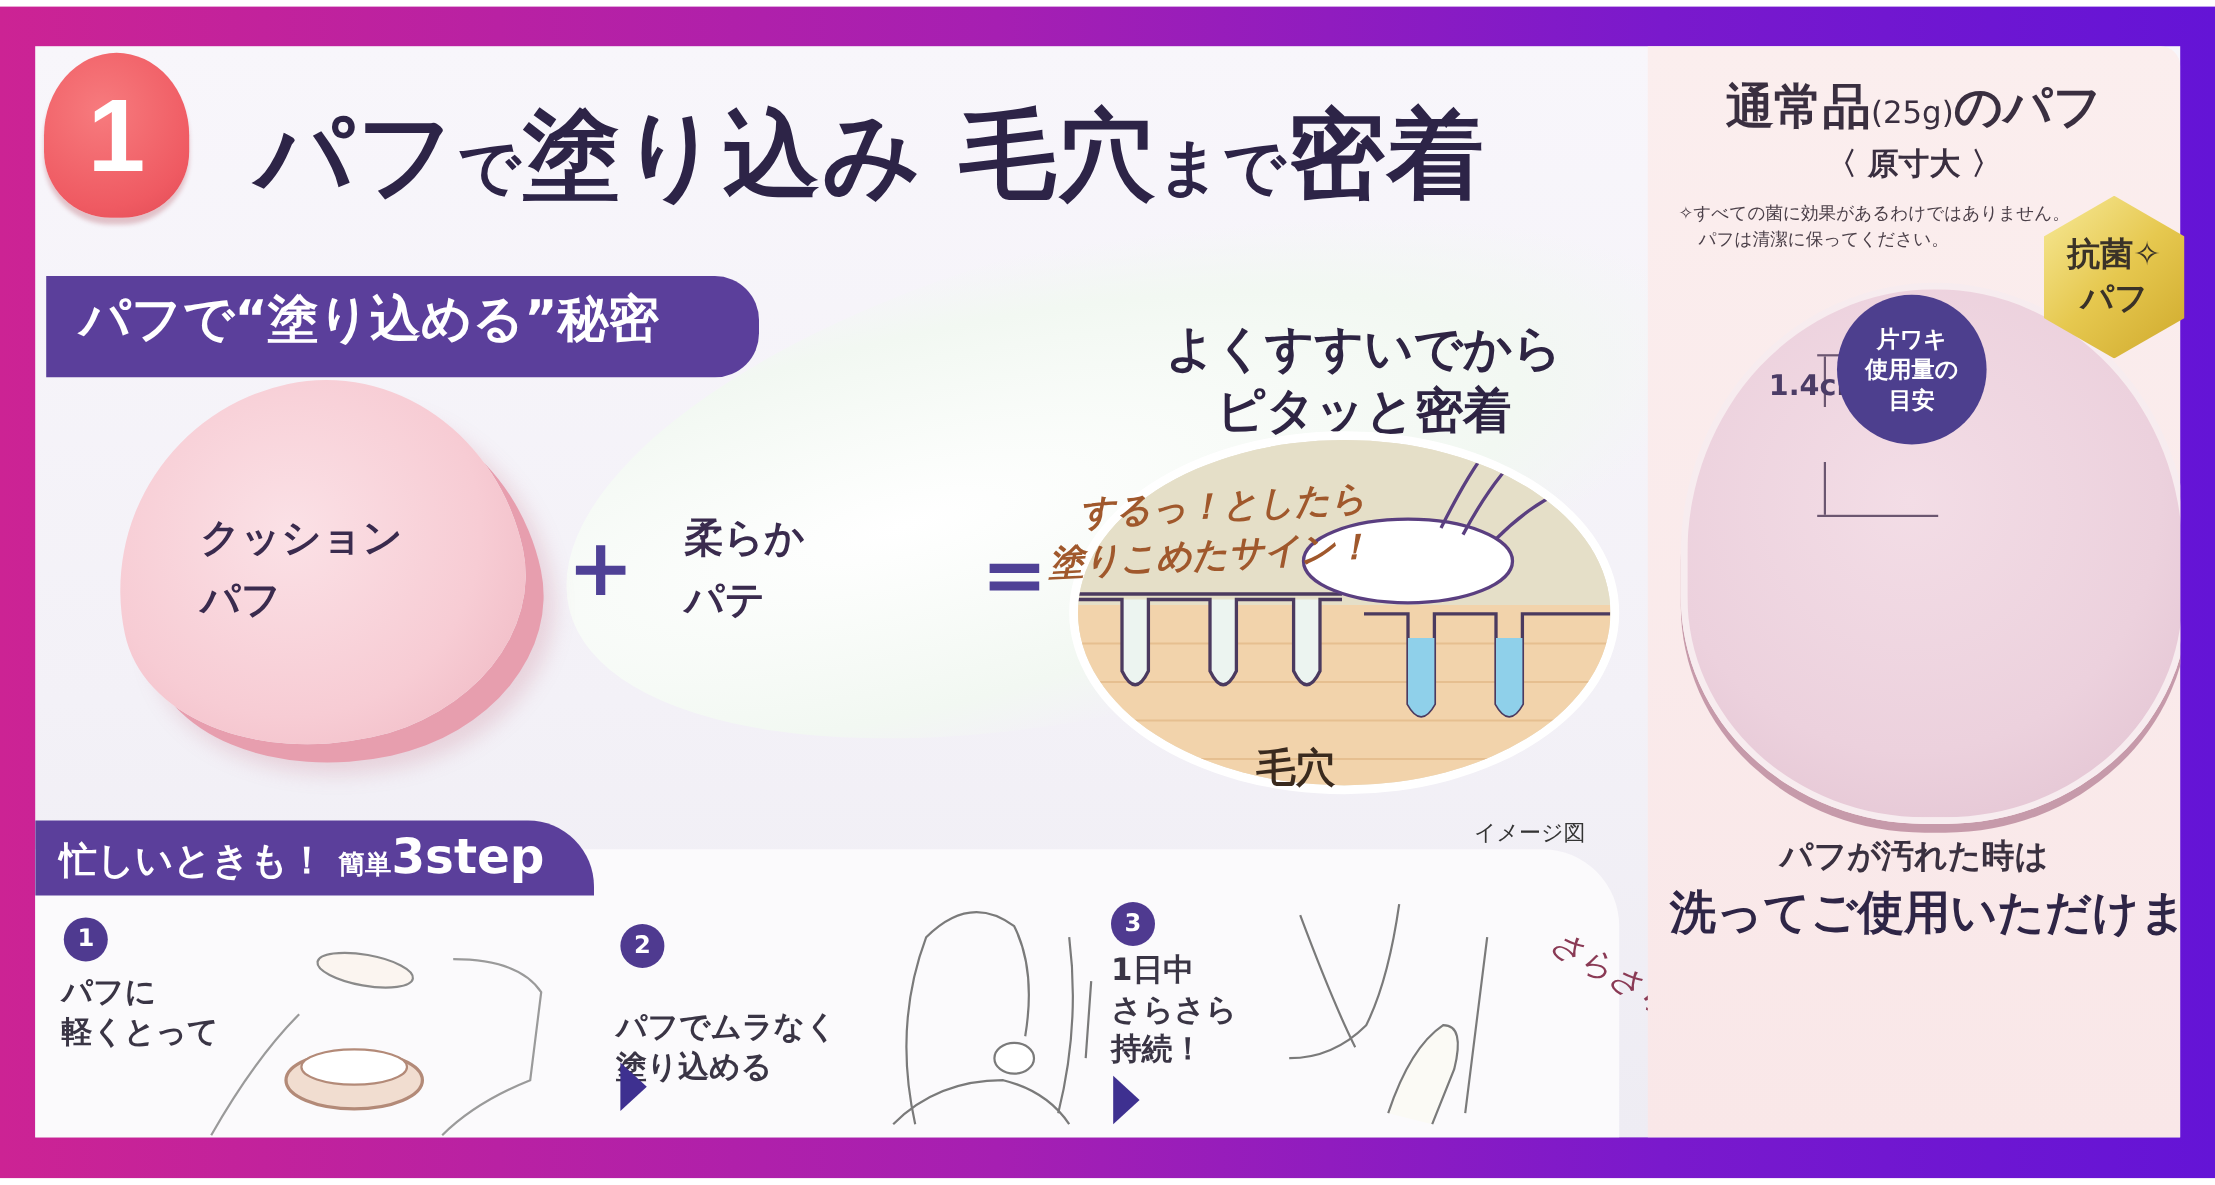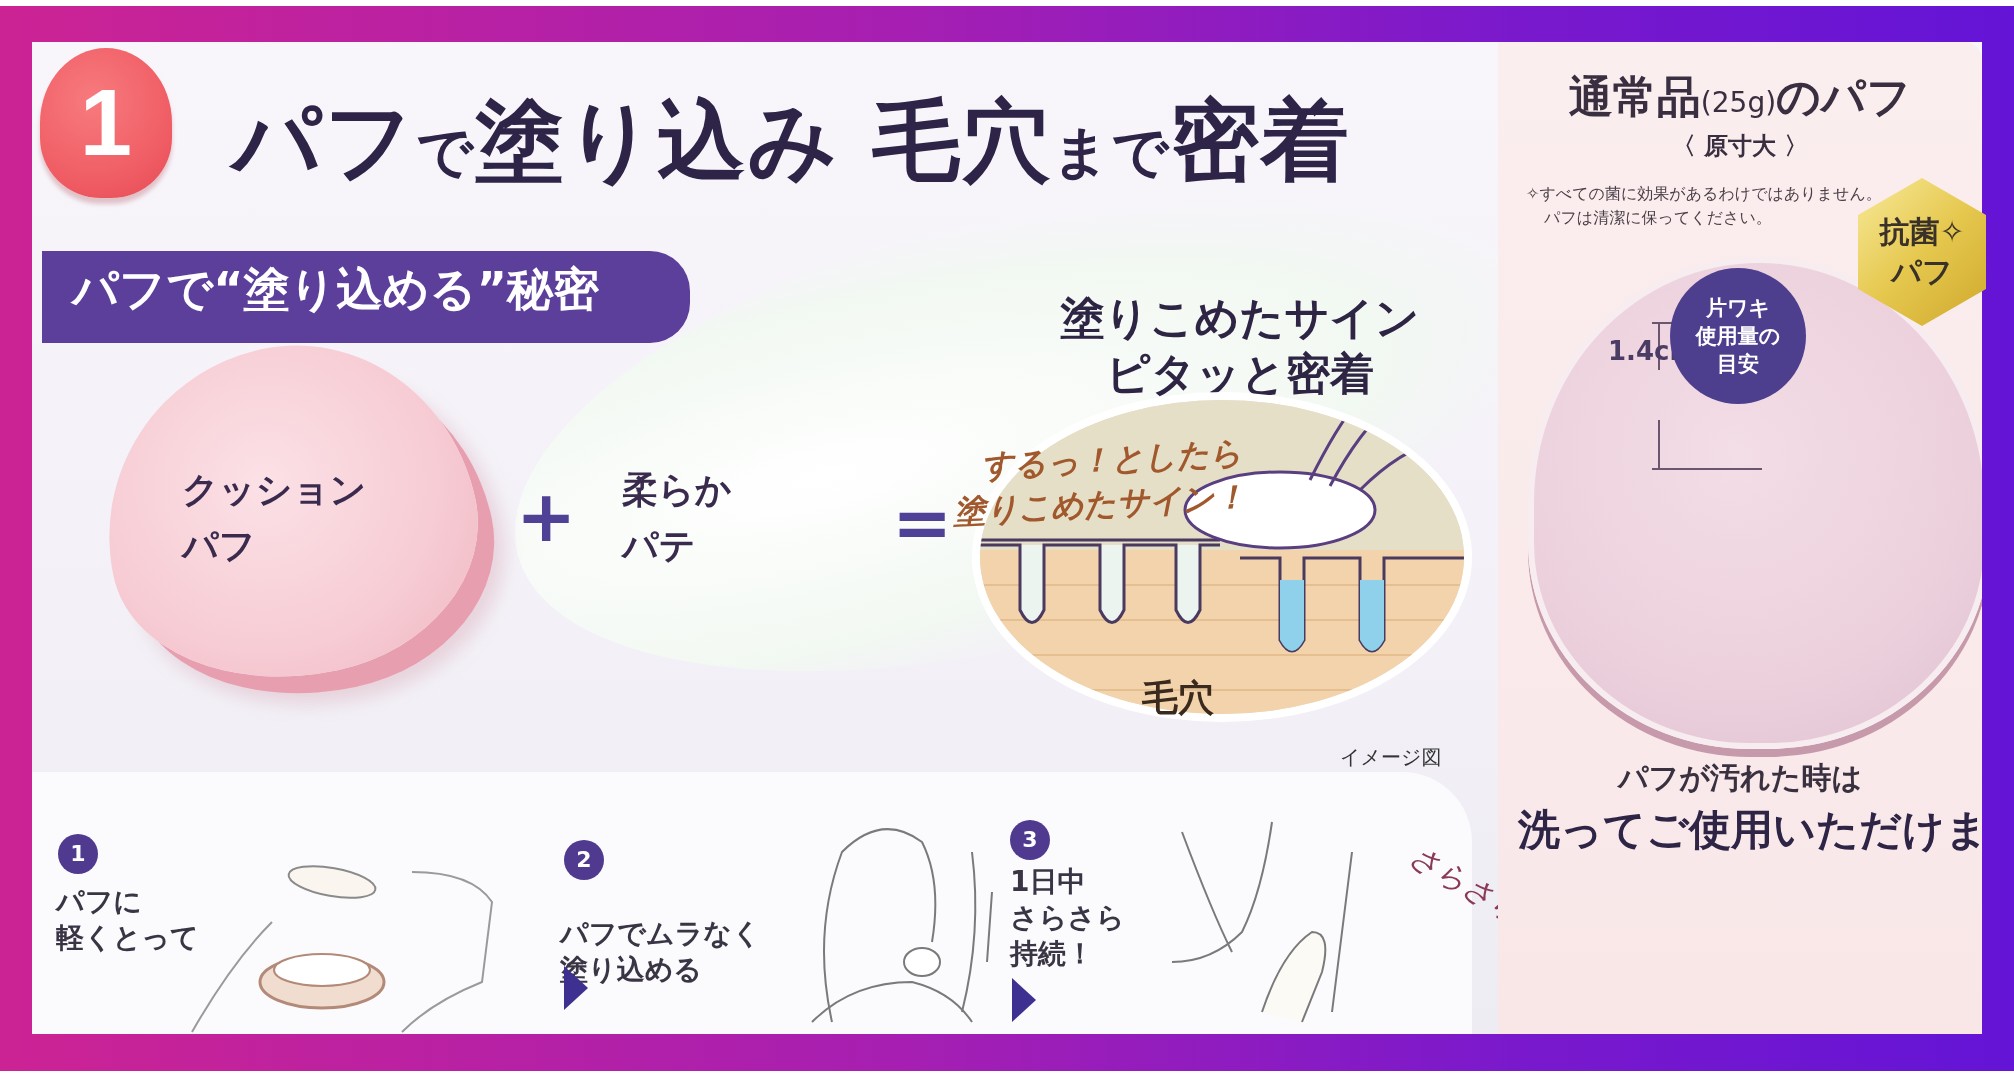--- a/index.html
+++ b/index.html
@@ -119,21 +119,21 @@
     background:linear-gradient(180deg,#fbeeee 0%,#f9e7e8 100%);
     border-radius:0 18px 0 0;
   }
   .rp-title {
     position:absolute; left:0; top:26px; width:484px; text-align:center;
     font-size:44px; font-weight:bold; color:#3a2f40; white-space:nowrap;
   }
   .rp-title .paren { font-size:28px; font-weight:normal; }
   .rp-sub {
     position:absolute; left:0; top:88px; width:484px; text-align:center;
-    font-size:24px; font-weight:bold; color:#3a2f40;
+    font-size:28px; font-weight:bold; color:#3a2f40;
   }
   .rp-note {
     position:absolute; left:28px; top:140px; font-size:16px; color:#4a3f48; line-height:24px;
     white-space:nowrap;
   }
   .rp-puff {
     position:absolute; left:30px; top:215px; width:450px; height:480px;
     border-radius:50% 50% 48% 48% / 50% 50% 42% 42%;
     background:radial-gradient(circle at 45% 40%,#f3dde6 0%,#ecd1dd 60%,#e0c0cf 100%);
     border:6px solid #f7ecef;
@@ -190,21 +190,21 @@
     <div>パフ</div>
   </div>
   <div class="op op-plus">+</div>
   <div class="paste-label">
     <div>柔らか</div>
     <div>パテ</div>
   </div>
   <div class="op op-eq">=</div>
 
   <div class="pore-title">
-    <div>塗りこめたサイン</div>
+    <div>よくすすいでから</div>
     <div>ピタッと密着</div>
   </div>
   <div class="pore-oval">
     <svg width="484" height="314" viewBox="0 0 484 314">
       <rect x="0" y="0" width="484" height="150" fill="#e5dfc8"></rect>
       <rect x="0" y="150" width="484" height="170" fill="#f2d3ab"></rect>
       <g stroke="#e6bf90" stroke-width="2" fill="none">
         <line x1="0" y1="185" x2="484" y2="185"></line>
           <line x1="0" y1="220" x2="484" y2="220"></line>
         <line x1="0" y1="255" x2="484" y2="255"></line>
@@ -220,20 +220,24 @@
     </svg>
   </div>
   <div class="pore-callout">
     <div style="padding-left:30px;">するっ！としたら</div>
     <div>塗りこめたサイン！</div>
   </div>
   <div class="pore-label">毛穴</div>
   <div class="image-note">イメージ図</div>
 
   <div class="steps-bg"></div>
+  <div class="tag tag-steps">
+    <span>忙しいときも！</span>
+    <span class="tiny">簡単</span><span class="big">3step</span>
+  </div>
 
   <div class="step-num" style="left:26px;top:792px;">1</div>
   <div class="step-text" style="left:24px;top:842px;">
     <div>パフに</div>
     <div>軽くとって</div>
   </div>
   <svg class="sketch" style="left:140px;top:800px;" width="360" height="200">
     <ellipse cx="150" cy="140" rx="62" ry="26" fill="#f1ddd0" stroke="#b38a78" stroke-width="3"></ellipse>
     <ellipse cx="150" cy="128" rx="48" ry="16" fill="#fff" stroke="#b38a78" stroke-width="2"></ellipse>
     <ellipse cx="160" cy="40" rx="44" ry="14" fill="#fbf5f0" stroke="#8a8a8a" stroke-width="2" transform="rotate(10 160 40)"></ellipse>

